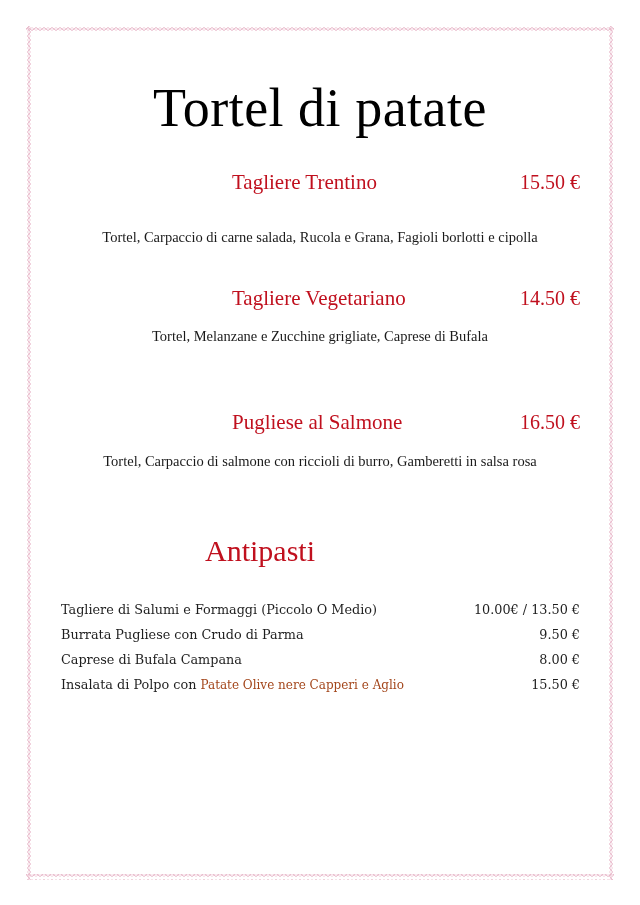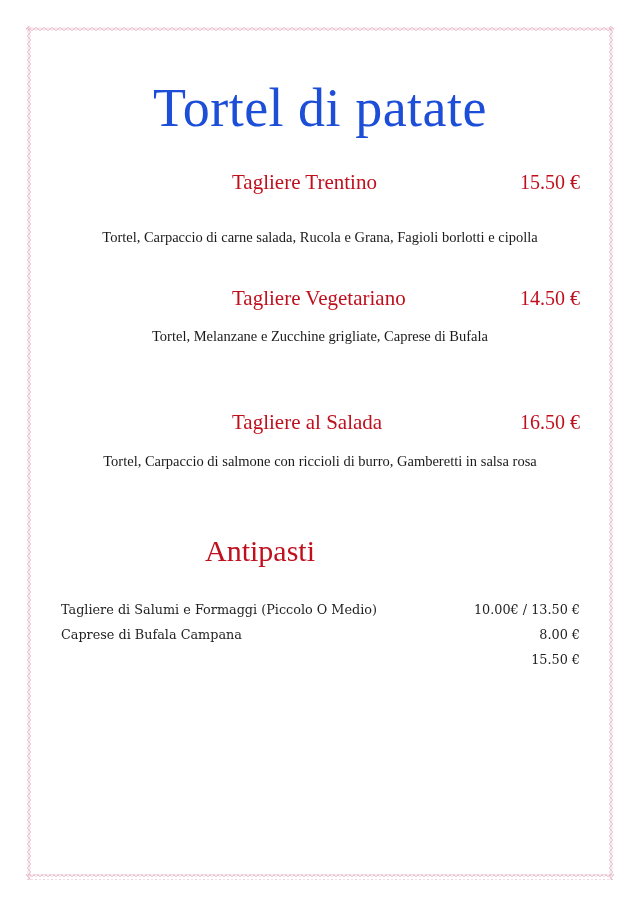--- a/index.html
+++ b/index.html
@@ -23,21 +23,21 @@
       box-sizing: border-box;
     }
     .frame svg { position: absolute; left: 0; top: 0; }
     .title {
       position: absolute;
       left: 0;
       width: 640px;
       top: 78px;
       text-align: center;
       font-size: 54px;
-      color: #1d4ed8;
+      color: #000000;
       letter-spacing: 0.5px;
       line-height: 60px;
     }
     .platter {
       position: absolute;
       left: 0;
       width: 640px;
     }
     .platter-head {
       position: absolute;
@@ -126,32 +126,37 @@
   <div class="platter-desc" style="top:58px;">Tortel, Carpaccio di carne salada, Rucola e Grana, Fagioli borlotti e cipolla</div>
 </div>
 
 <div class="platter" style="top:285px;">
   <div class="platter-head" style="left:232px;">Tagliere Vegetariano</div>
   <div class="platter-price">14.50 €</div>
   <div class="platter-desc" style="top:41px;">Tortel, Melanzane e Zucchine grigliate, Caprese di Bufala</div>
 </div>
 
 <div class="platter" style="top:409px;">
-  <div class="platter-head" style="left:232px;">Tagliere al Salada</div>
+  <div class="platter-head" style="left:232px;">Pugliese al Salmone</div>
   <div class="platter-price">16.50 €</div>
   <div class="platter-desc" style="top:42px;">Tortel, Carpaccio di salmone con riccioli di burro, Gamberetti in salsa rosa</div>
 </div>
 
 <div class="section-title">Antipasti</div>
 
 <div class="antipasti">
   <div class="ap-row">
     <span class="ap-name"><span>Tagliere di Salumi e Formaggi (Piccolo O Medio)</span><span class="ap-accent"></span></span>
     <span class="ap-price">10.00€ / 13.50 €</span>
   </div>
   <div class="ap-row">
+    <span class="ap-name"><span>Burrata Pugliese con Crudo di Parma</span><span class="ap-accent"></span></span>
+    <span class="ap-price">9.50 €</span>
+  </div>
+  <div class="ap-row">
     <span class="ap-name"><span>Caprese di Bufala Campana</span><span class="ap-accent"></span></span>
     <span class="ap-price">8.00 €</span>
   </div>
   <div class="ap-row">
+    <span class="ap-name"><span style="white-space:pre;">Insalata di Polpo con </span><span class="ap-accent">Patate Olive nere Capperi e Aglio</span></span>
     <span class="ap-price">15.50 €</span>
   </div>
 </div>
 
 </body></html>

